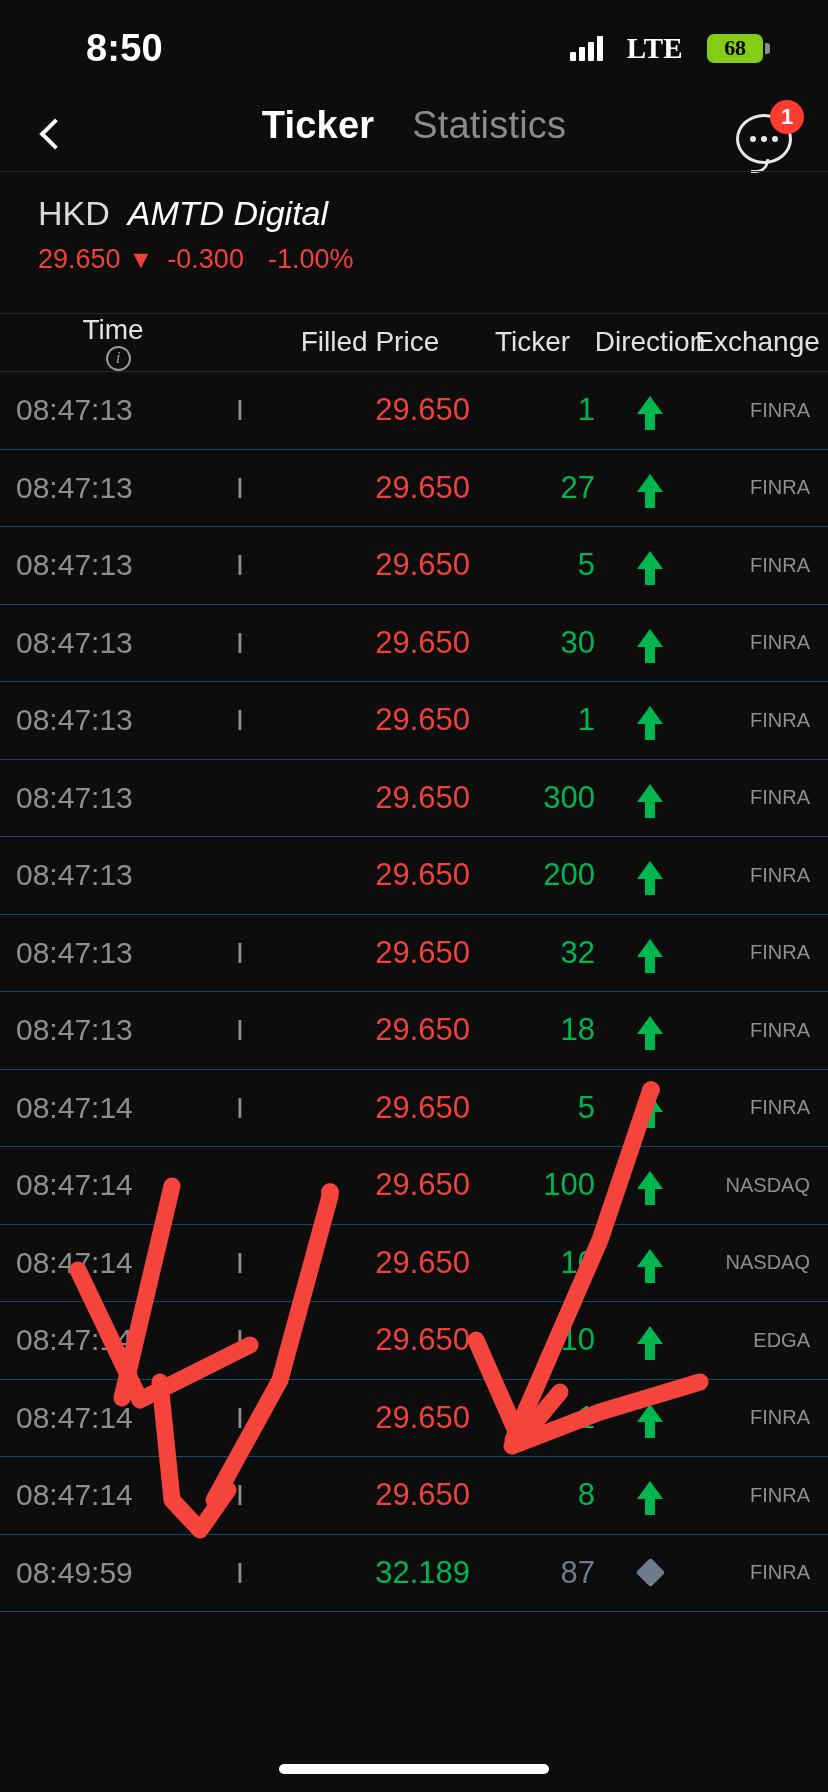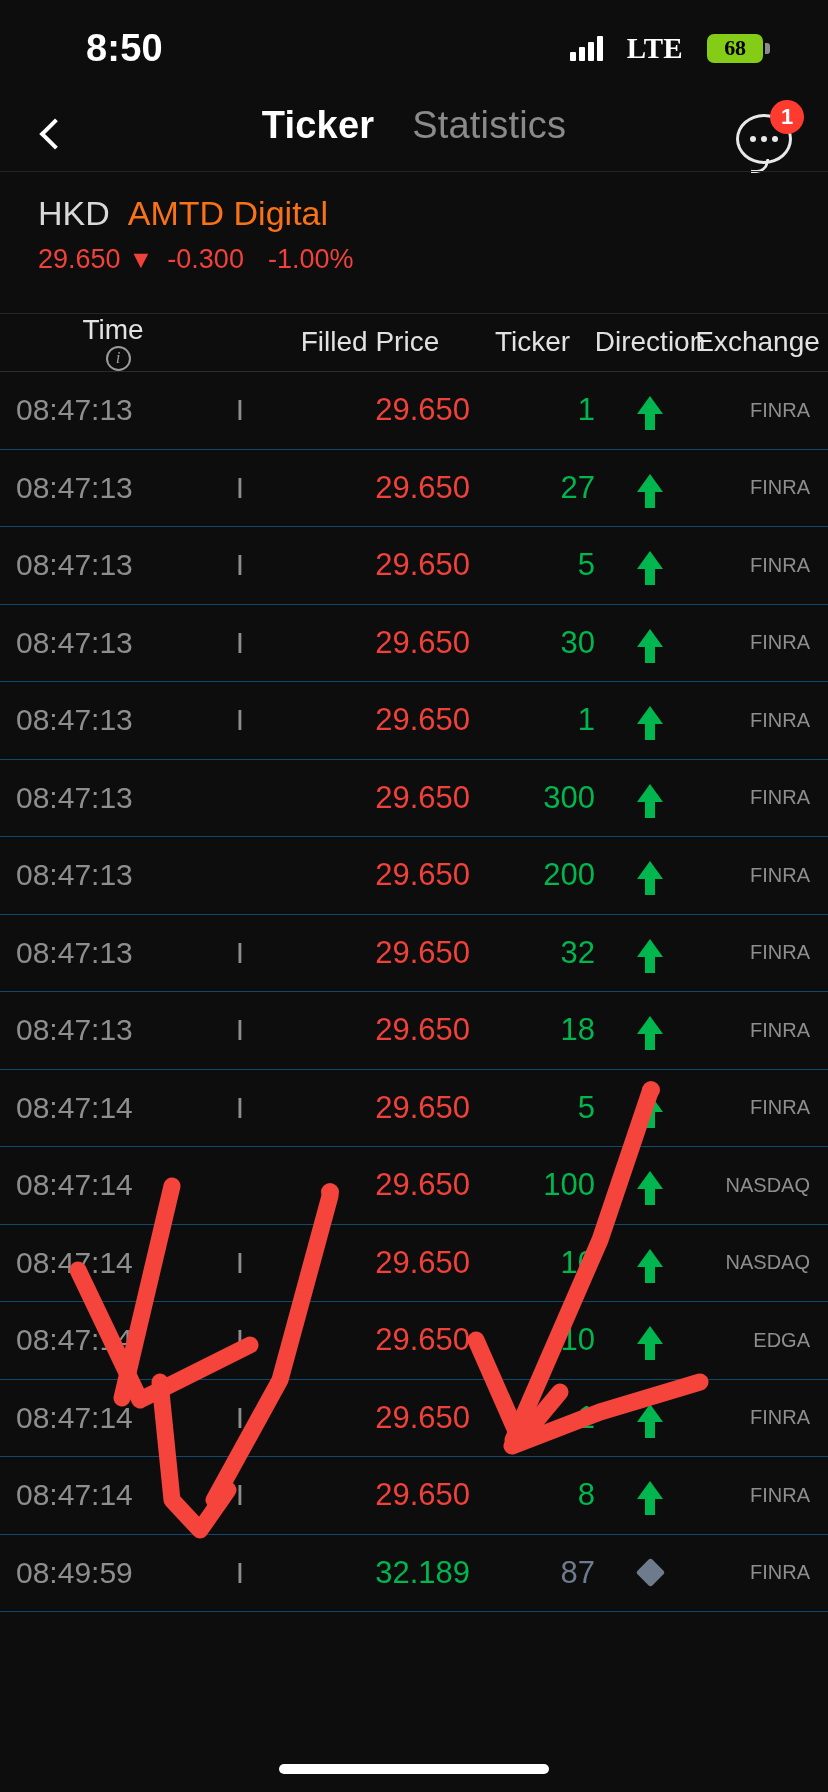--- a/index.html
+++ b/index.html
@@ -65,21 +65,21 @@
     position:absolute; right:-6px; top:-8px; min-width:34px; height:34px;
     background:#ff3b30; border-radius:17px; color:#ffffff;
     font-size:22px; font-weight:600; display:flex; align-items:center; justify-content:center;
   }
 
   
   .divider { width:828px; height:1px; background:#262626; }
   .tickerinfo { position:absolute; top:172px; left:16px; width:828px; padding:22px 22px 18px 22px; }
   .t-name { display:flex; align-items:baseline; gap:18px; }
   .t-mkt  { font-size:34px; color:#d8d8d8; }
-  .t-co   { font-size:34px; color:#f97316; }
+  .t-co   { font-size:34px; color:#ffffff;font-style:italic; }
   .t-quote{ display:flex; align-items:center; gap:0px; margin-top:11px; }
   .t-price{ font-size:27px; color:#f0413a; }
   .t-arrow{ font-size:25px; color:#f0413a; margin:0 14px 0 8px; line-height:1; }
   .t-chg  { font-size:27px; color:#f0413a; margin-right:24px; }
   .t-pct  { font-size:27px; color:#f0413a; }
 
   
   .thead {
     position:absolute; top:313px; left:0; width:828px; height:58px;
     display:flex; align-items:center; color:#e2e2e2; font-size:28px;

